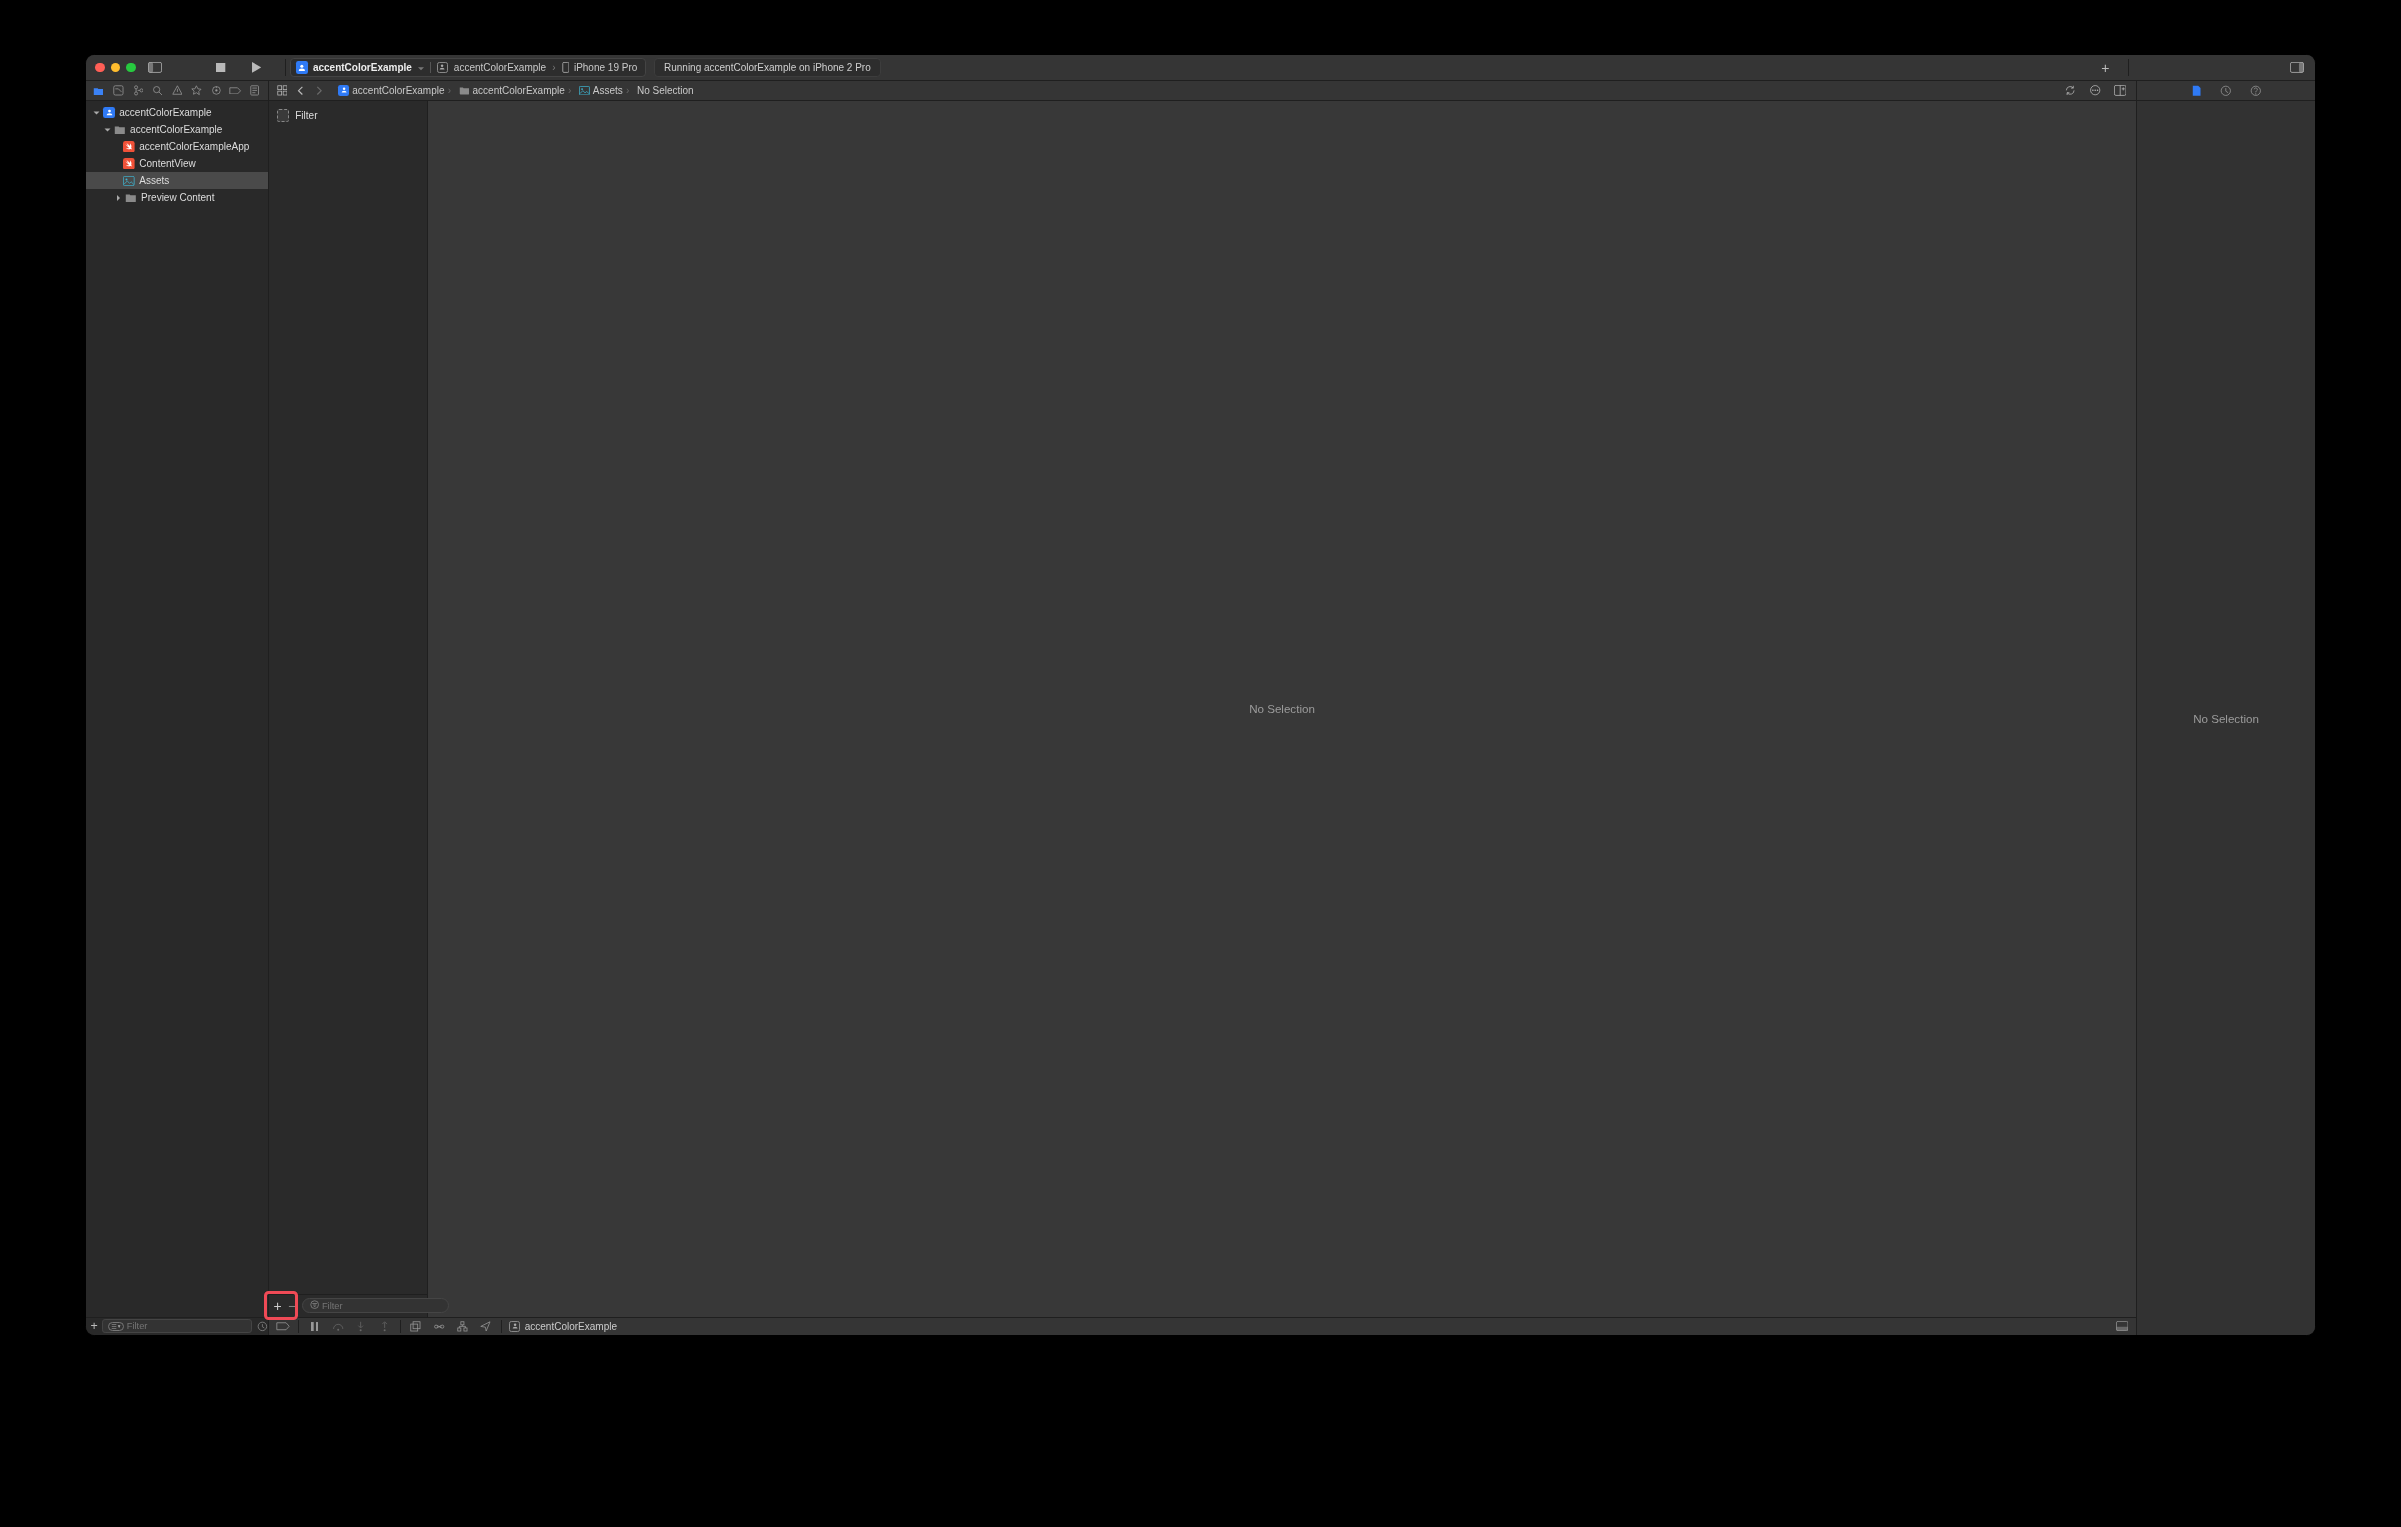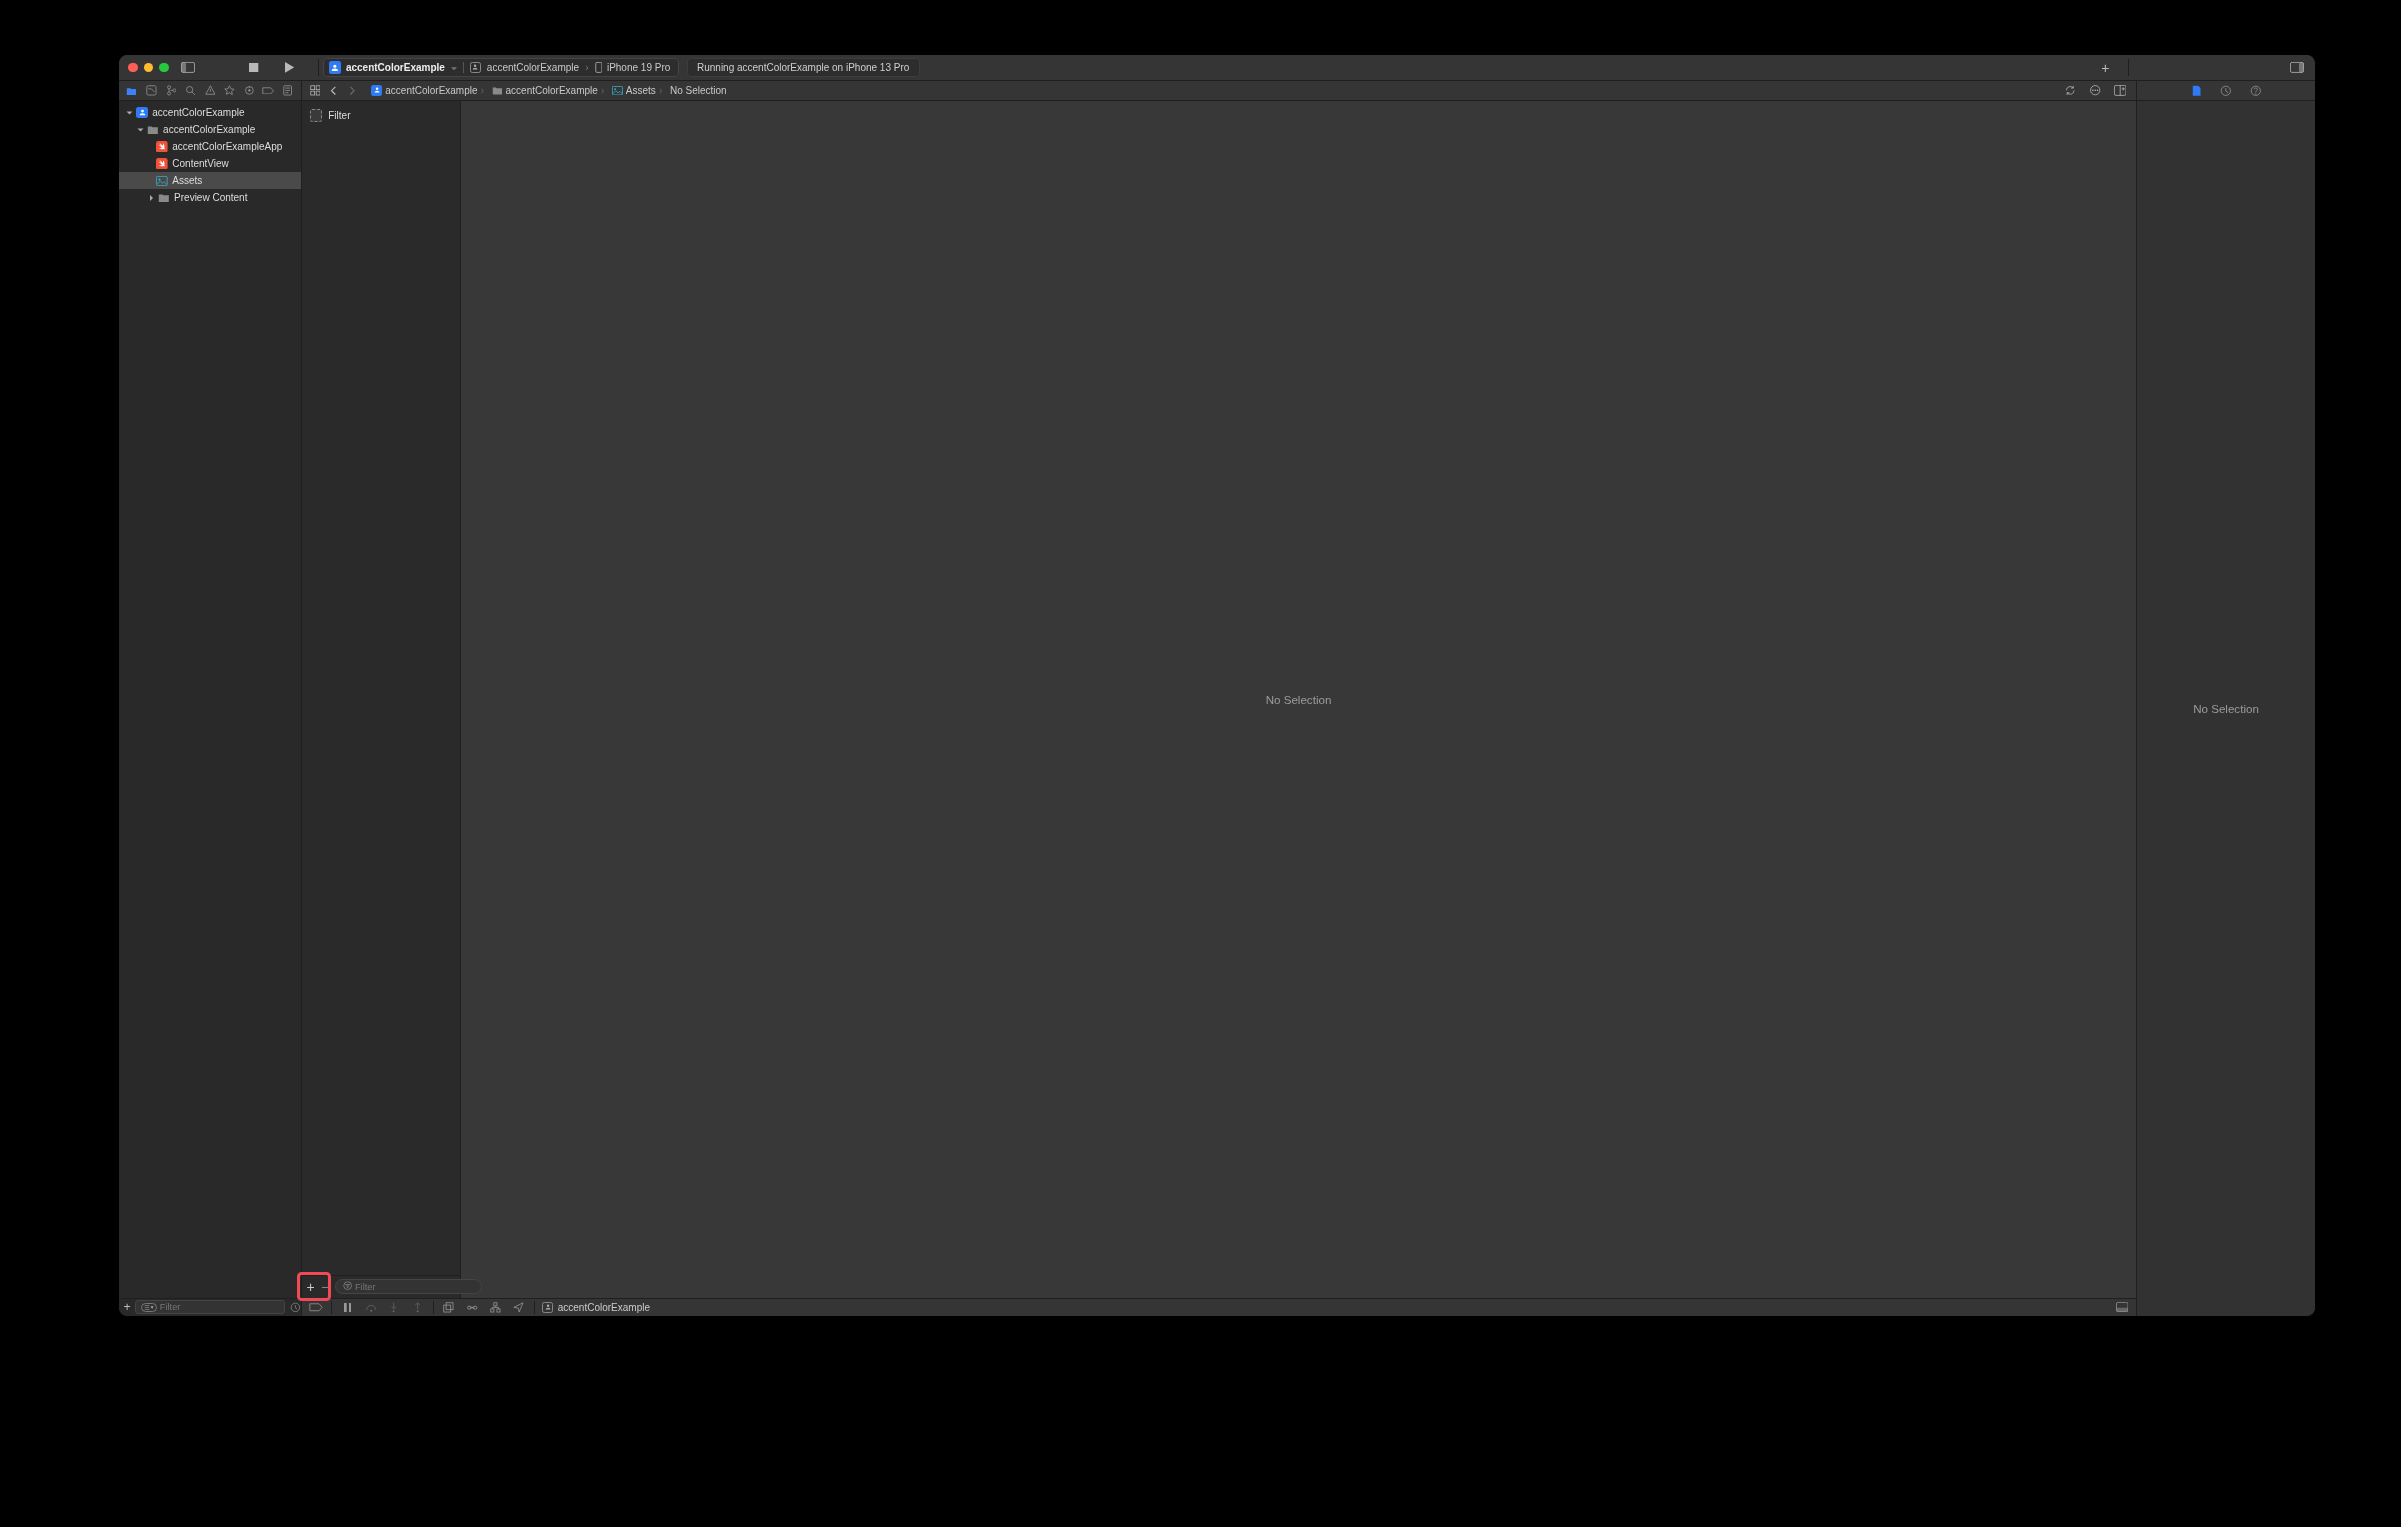--- a/index.html
+++ b/index.html
@@ -3,21 +3,21 @@
 <meta charset="utf-8">
 <style>
 * { margin: 0; padding: 0; box-sizing: border-box; font-family: -apple-system, "SF Pro Text", "Helvetica Neue", Arial, sans-serif; }
 html, body { width: 100%; height: 100%; background: #000; }
 body { display: flex; align-items: flex-start; justify-content: center; padding: 54px 85px 0 85px; }
 .window {
   width: 100%; max-width: 2244px; aspect-ratio: 3104 / 1784;
   background: #2a2a2a; border-radius: 9.3px; overflow: hidden;
   display: flex; flex-direction: column; border: 0.8px solid #000;
   box-shadow: 0 15.5px 46px rgba(0,0,0,0.6);
-  font-size: 10px; color: #dcdcdc; margin-left: 33px;
+  font-size: 10px; color: #dcdcdc;
 }
 .titlebar { height: 26px; background: #353535; display: flex; align-items: center; border-bottom: 0.8px solid #1f1f1f; }
 .traffic { display: flex; gap: 6.2px; padding: 0 9.3px; align-items: center; }
 .traffic span { width: 9.3px; height: 9.3px; border-radius: 50%; display: block; }
 .tb-sep { width: 0.8px; height: 17px; background: #1f1f1f; margin: 0 4.6px; }
 .tb-icon { width: 20px; height: 20px; display: flex; align-items: center; justify-content: center; color: #b9b9b9; }
 .tb-icon svg, .db-icon svg, .nav-icon svg, .bc-icon svg, .tree-icon svg, .inspector-tabs svg { display: block; }
 .spacer { flex: 1; }
 .scheme { display: flex; align-items: center; gap: 4.6px; background: #2d2d2d; border: 0.8px solid #444; border-radius: 3.9px; padding: 1.5px 7.7px 1.5px 4.6px; height: 18.6px; }
 .proj-chip { width: 12.4px; height: 12.4px; border-radius: 2.3px; background: #2f7af5; display: flex; align-items: center; justify-content: center; color: #fff; font-size: 7.7px; }
@@ -126,21 +126,21 @@
       <span style="color:#777;margin:0 1.5px">›</span>
       <span style="display:flex;align-items:center">
         <svg width="7.7" height="10.8" viewBox="0 0 10 14">
             <rect x="1" y="0.5" width="8" height="13" rx="1.5" fill="none" stroke="#bbb"></rect>
           </svg>
       </span>
       <span class="scheme-target">iPhone 19 Pro</span>
     </div>
 
     <div class="status-pill">
-      <span>Running accentColorExample on iPhone 13 Pro</span>
+      <span>Running accentColorExample on iPhone 2 Pro</span>
     </div>
 
     <div class="spacer"></div>
     <div class="tb-right">
       <div class="tb-icon" style="font-size:14px;font-weight:300;color:#bbb">+</div>
       <div class="tb-sep"></div>
       <div style="width:139px"></div>
       <div class="tb-icon">
         <svg width="14" height="10.8" viewBox="0 0 18 14">
             <rect x="0.5" y="0.5" width="17" height="13" rx="2" fill="none" stroke="currentColor"></rect>

